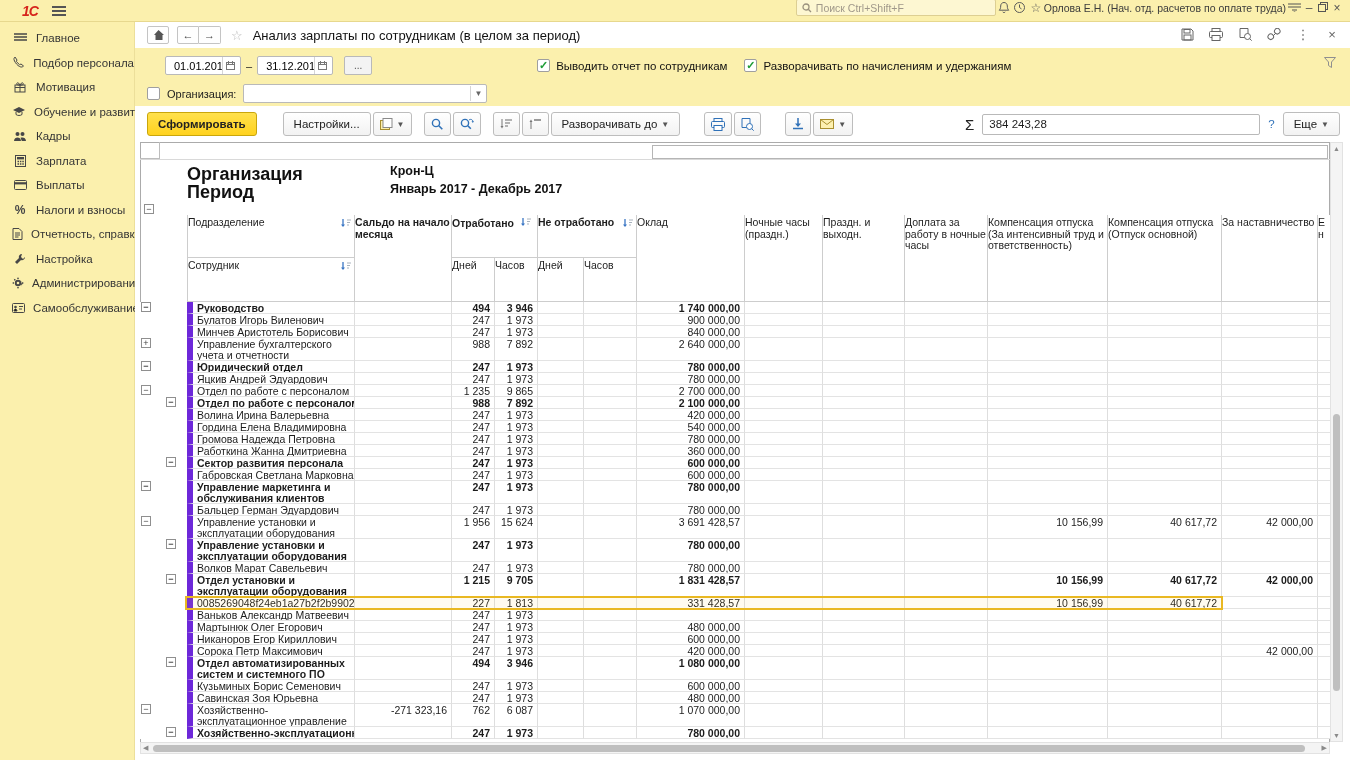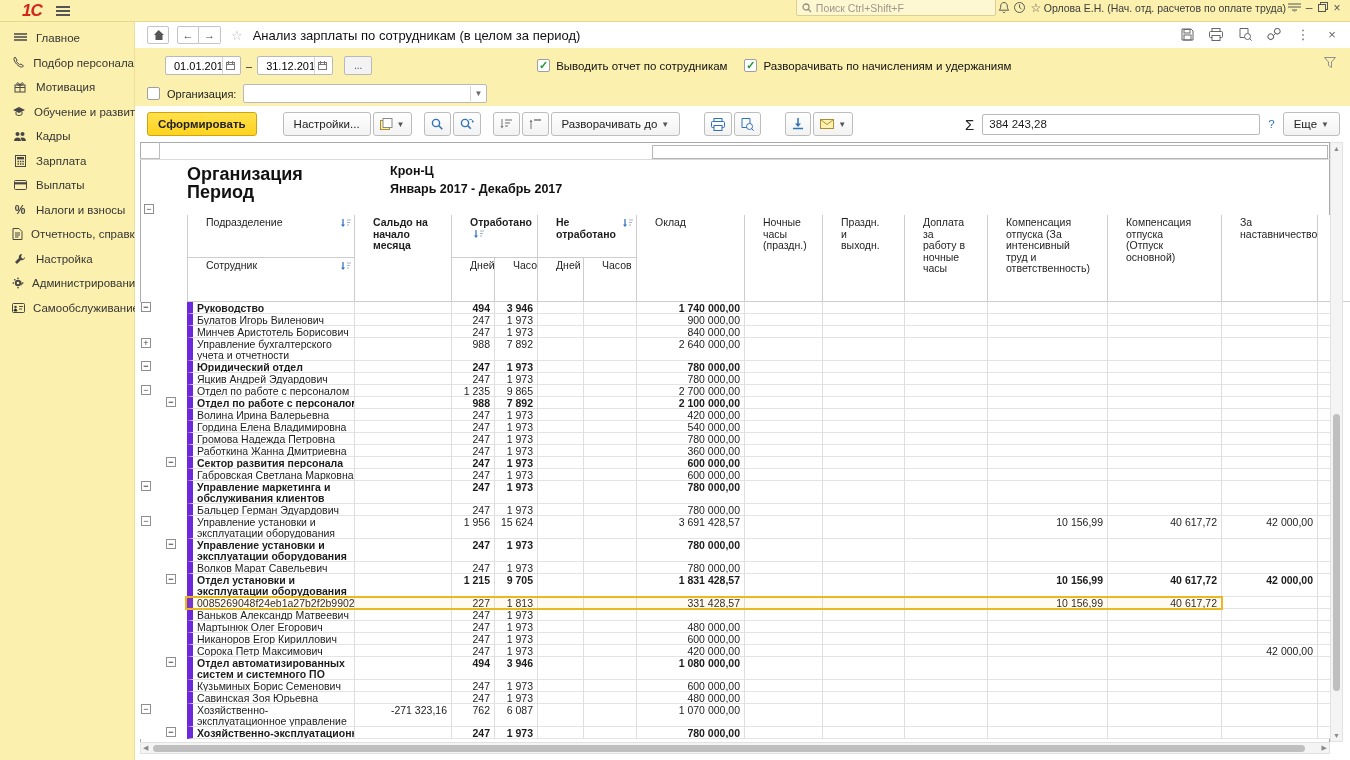--- a/index.html
+++ b/index.html
@@ -2,21 +2,21 @@
 <html><head>
 <meta charset="utf-8">
 <style>
   * { margin:0; padding:0; box-sizing:border-box; }
   html,body { width:1350px; height:760px; overflow:hidden; background:#fff;
     font-family:"Liberation Sans", sans-serif; color:#1c1c1c; }
 
   
   .titlebar { position:absolute; left:0; top:0; width:1350px; height:22px;
     background:#fbf0ad; border-bottom:1px solid #e7d88e; display:flex; align-items:center; }
-  .logo1c { font-weight:bold; font-style:italic; color:#d6251c; font-size:17px; margin-left:22px; letter-spacing:-1px;}
+  .logo1c { font-weight:bold; font-style:italic; color:#d6251c; font-size:14px; margin-left:22px; letter-spacing:-1px;}
   .hamburger { width:14px; height:10px; margin-left:14px; border-top:2px solid #555;
     border-bottom:2px solid #555; position:relative; cursor:pointer;}
   .hamburger:before{content:""; position:absolute; left:0; right:0; top:2px; height:2px; background:#555;}
   .win-title { font-size:11.5px; color:#333; margin-left:16px; }
   .tb-right { position:absolute; right:6px; top:0; height:15px; display:flex; align-items:center; }
   .searchbox { width:200px; height:17px; background:#fdf7d2; border:1px solid #ddcf92; border-radius:2px;
     display:flex; align-items:center; font-size:10.5px; color:#a0988a; padding:0 5px; gap:4px;}
   .tb-ico { width:16px; height:16px; display:flex; align-items:center; justify-content:center;
     color:#5a5a5a; font-size:12px; cursor:pointer;}
   .username { font-size:10.5px; color:#3c3c3c; white-space:nowrap;}
@@ -86,21 +86,21 @@
 
   .info-label { position:absolute; left:47px; font-size:18px; font-weight:bold; color:#111;}
   .info-value { position:absolute; left:250px; font-size:12.5px; font-weight:bold; color:#111;}
 
   .expbox { width:10px; height:10px; border:1px solid #8f8f8f; background:#fff; font-size:9px; line-height:8px;
     text-align:center; color:#444; cursor:pointer; display:inline-block;}
   .exp-root { position:absolute; left:4px; top:62px;}
 
   .hdr { position:absolute; left:0; top:73px; width:1190px; height:87px; font-size:10.5px; color:#1e1e1e;}
   .hcell { position:absolute; border-right:1px solid #cdcdcd; border-bottom:1px solid #cdcdcd;
-    padding:2px 18px; line-height:11.5px; overflow:hidden; background:#fff;}
+    padding:2px 0; line-height:11.5px; overflow:hidden; background:#fff;}
   .hcell.bold { font-weight:bold; }
   .hdr-topline { position:absolute; left:47px; top:0; right:0; height:1px; background:#cdcdcd;}
   .sort { position:absolute; right:2px; top:3px;}
   .sort2 { display:inline-block; vertical-align:-1px; margin-left:3px;}
 
   .rows { position:absolute; left:0; top:160px; width:1190px;}
   .row { display:flex; height:12px; position:relative; background:#fff;}
   .row.d2 { height:23px; }
   .row.b { font-weight:bold; }
   .c { height:100%; overflow:hidden; font-size:10.5px; line-height:11px; padding-top:1px;

